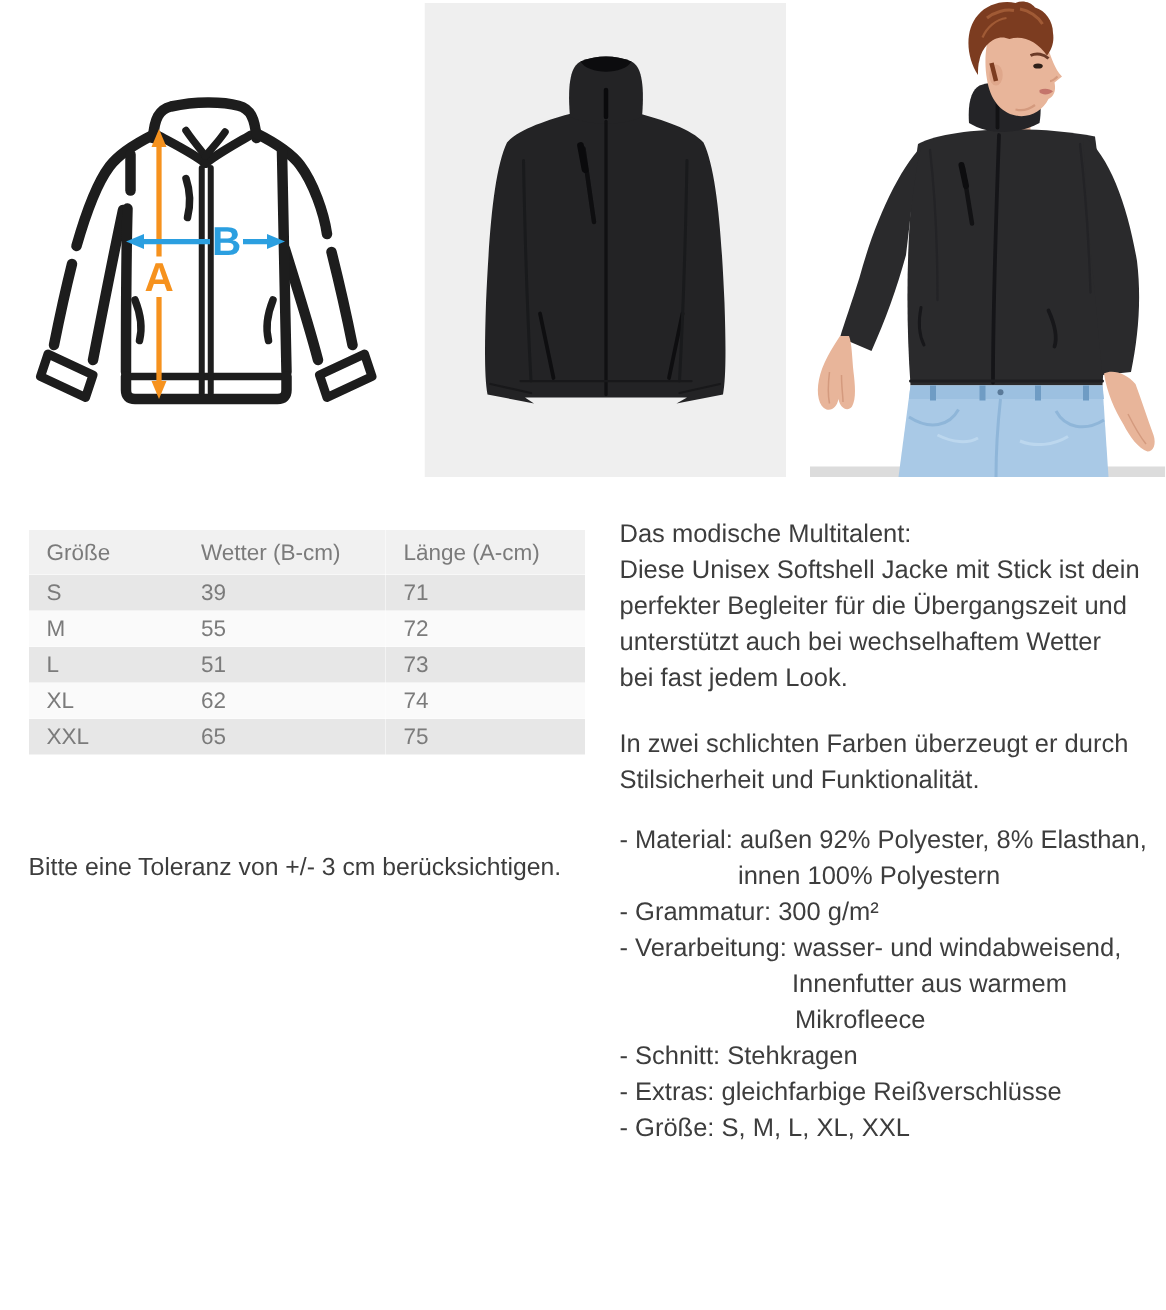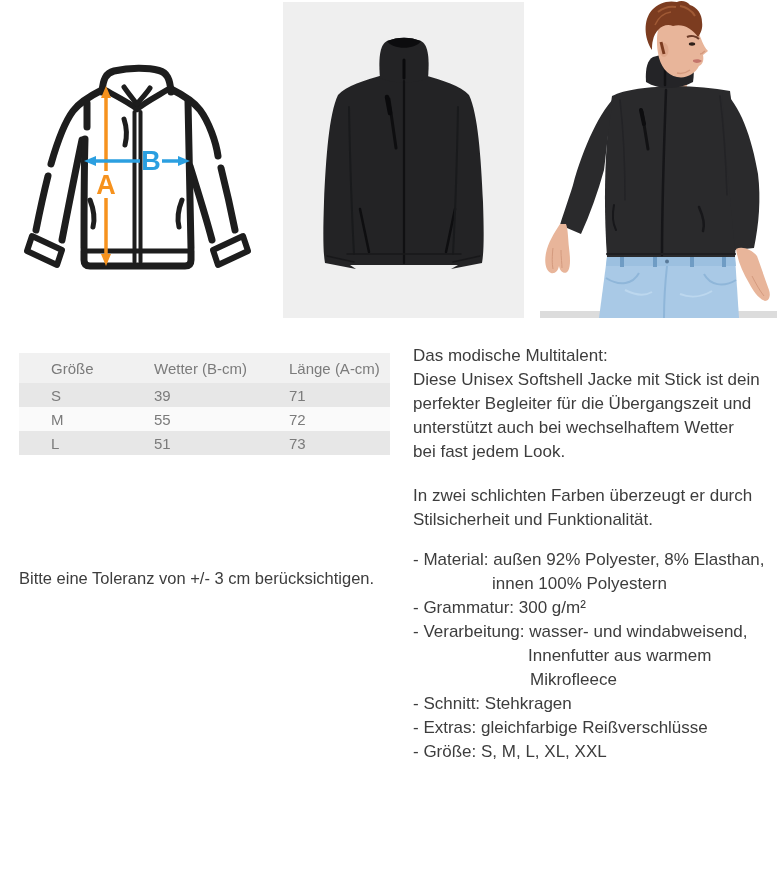--- a/index.html
+++ b/index.html
@@ -29,21 +29,21 @@
   .fill-hair{fill:var(--hair,#7c3c20);}
   .fill-jeans{fill:var(--jeans,#a9c9e6);}
   .fill-floor{fill:var(--floor,#dcdcdc);}
   .st-skin-shadow{stroke:var(--skin_shadow,#d49a7e);fill:none;}
   .st-jeans-dark{stroke:var(--jeans_dark,#8fb6d9);fill:none;}
   .st-hair-hl{stroke:var(--hair_highlight,#a05a35);fill:none;}
 
   
   .size-table{left:19px;top:353px;width:371px;border-collapse:collapse;table-layout:fixed;
               font-size:15px;color:var(--table_text,#7b7b7b);}
-  .size-table th,.size-table td{font-weight:normal;text-align:left;padding:0 0 0 32px;
+  .size-table th,.size-table td{font-weight:normal;text-align:left;padding:0 0 0 12px;
               overflow:hidden;white-space:nowrap;}
   .size-table thead tr{background:var(--table_header_bg,#f1f1f1);height:30px;}
   .size-table tbody tr{height:24px;background:var(--table_row_bg,#fafafa);}
   .size-table tbody tr.alt{background:var(--table_row_alt_bg,#e7e7e7);}
   .col-1{width:103px;} .col-2{width:135px;} .col-3{width:133px;}
 
   .tolerance{left:19px;top:566px;width:371px;text-align:left;font-size:16.5px;
              color:var(--body_text,#3d3d3d);line-height:24px;}
 
   
@@ -239,20 +239,30 @@
       </tr>
       <tr>
         <td>M</td>
         <td>55</td>
         <td>72</td>
       </tr>
       <tr class="alt">
         <td>L</td>
         <td>51</td>
         <td>73</td>
+      </tr>
+      <tr>
+        <td>XL</td>
+        <td>62</td>
+        <td>74</td>
+      </tr>
+      <tr class="alt">
+        <td>XXL</td>
+        <td>65</td>
+        <td>75</td>
       </tr>
     </tbody>
   </table>
 
   <div class="abs tolerance">Bitte eine Toleranz von +/- 3 cm berücksichtigen.</div>
 
   <div class="abs description">
     <p class="para p-intro">Das modische Multitalent:</p>
     <div class="p-1">
       <div>Diese Unisex Softshell Jacke mit Stick ist dein</div>

